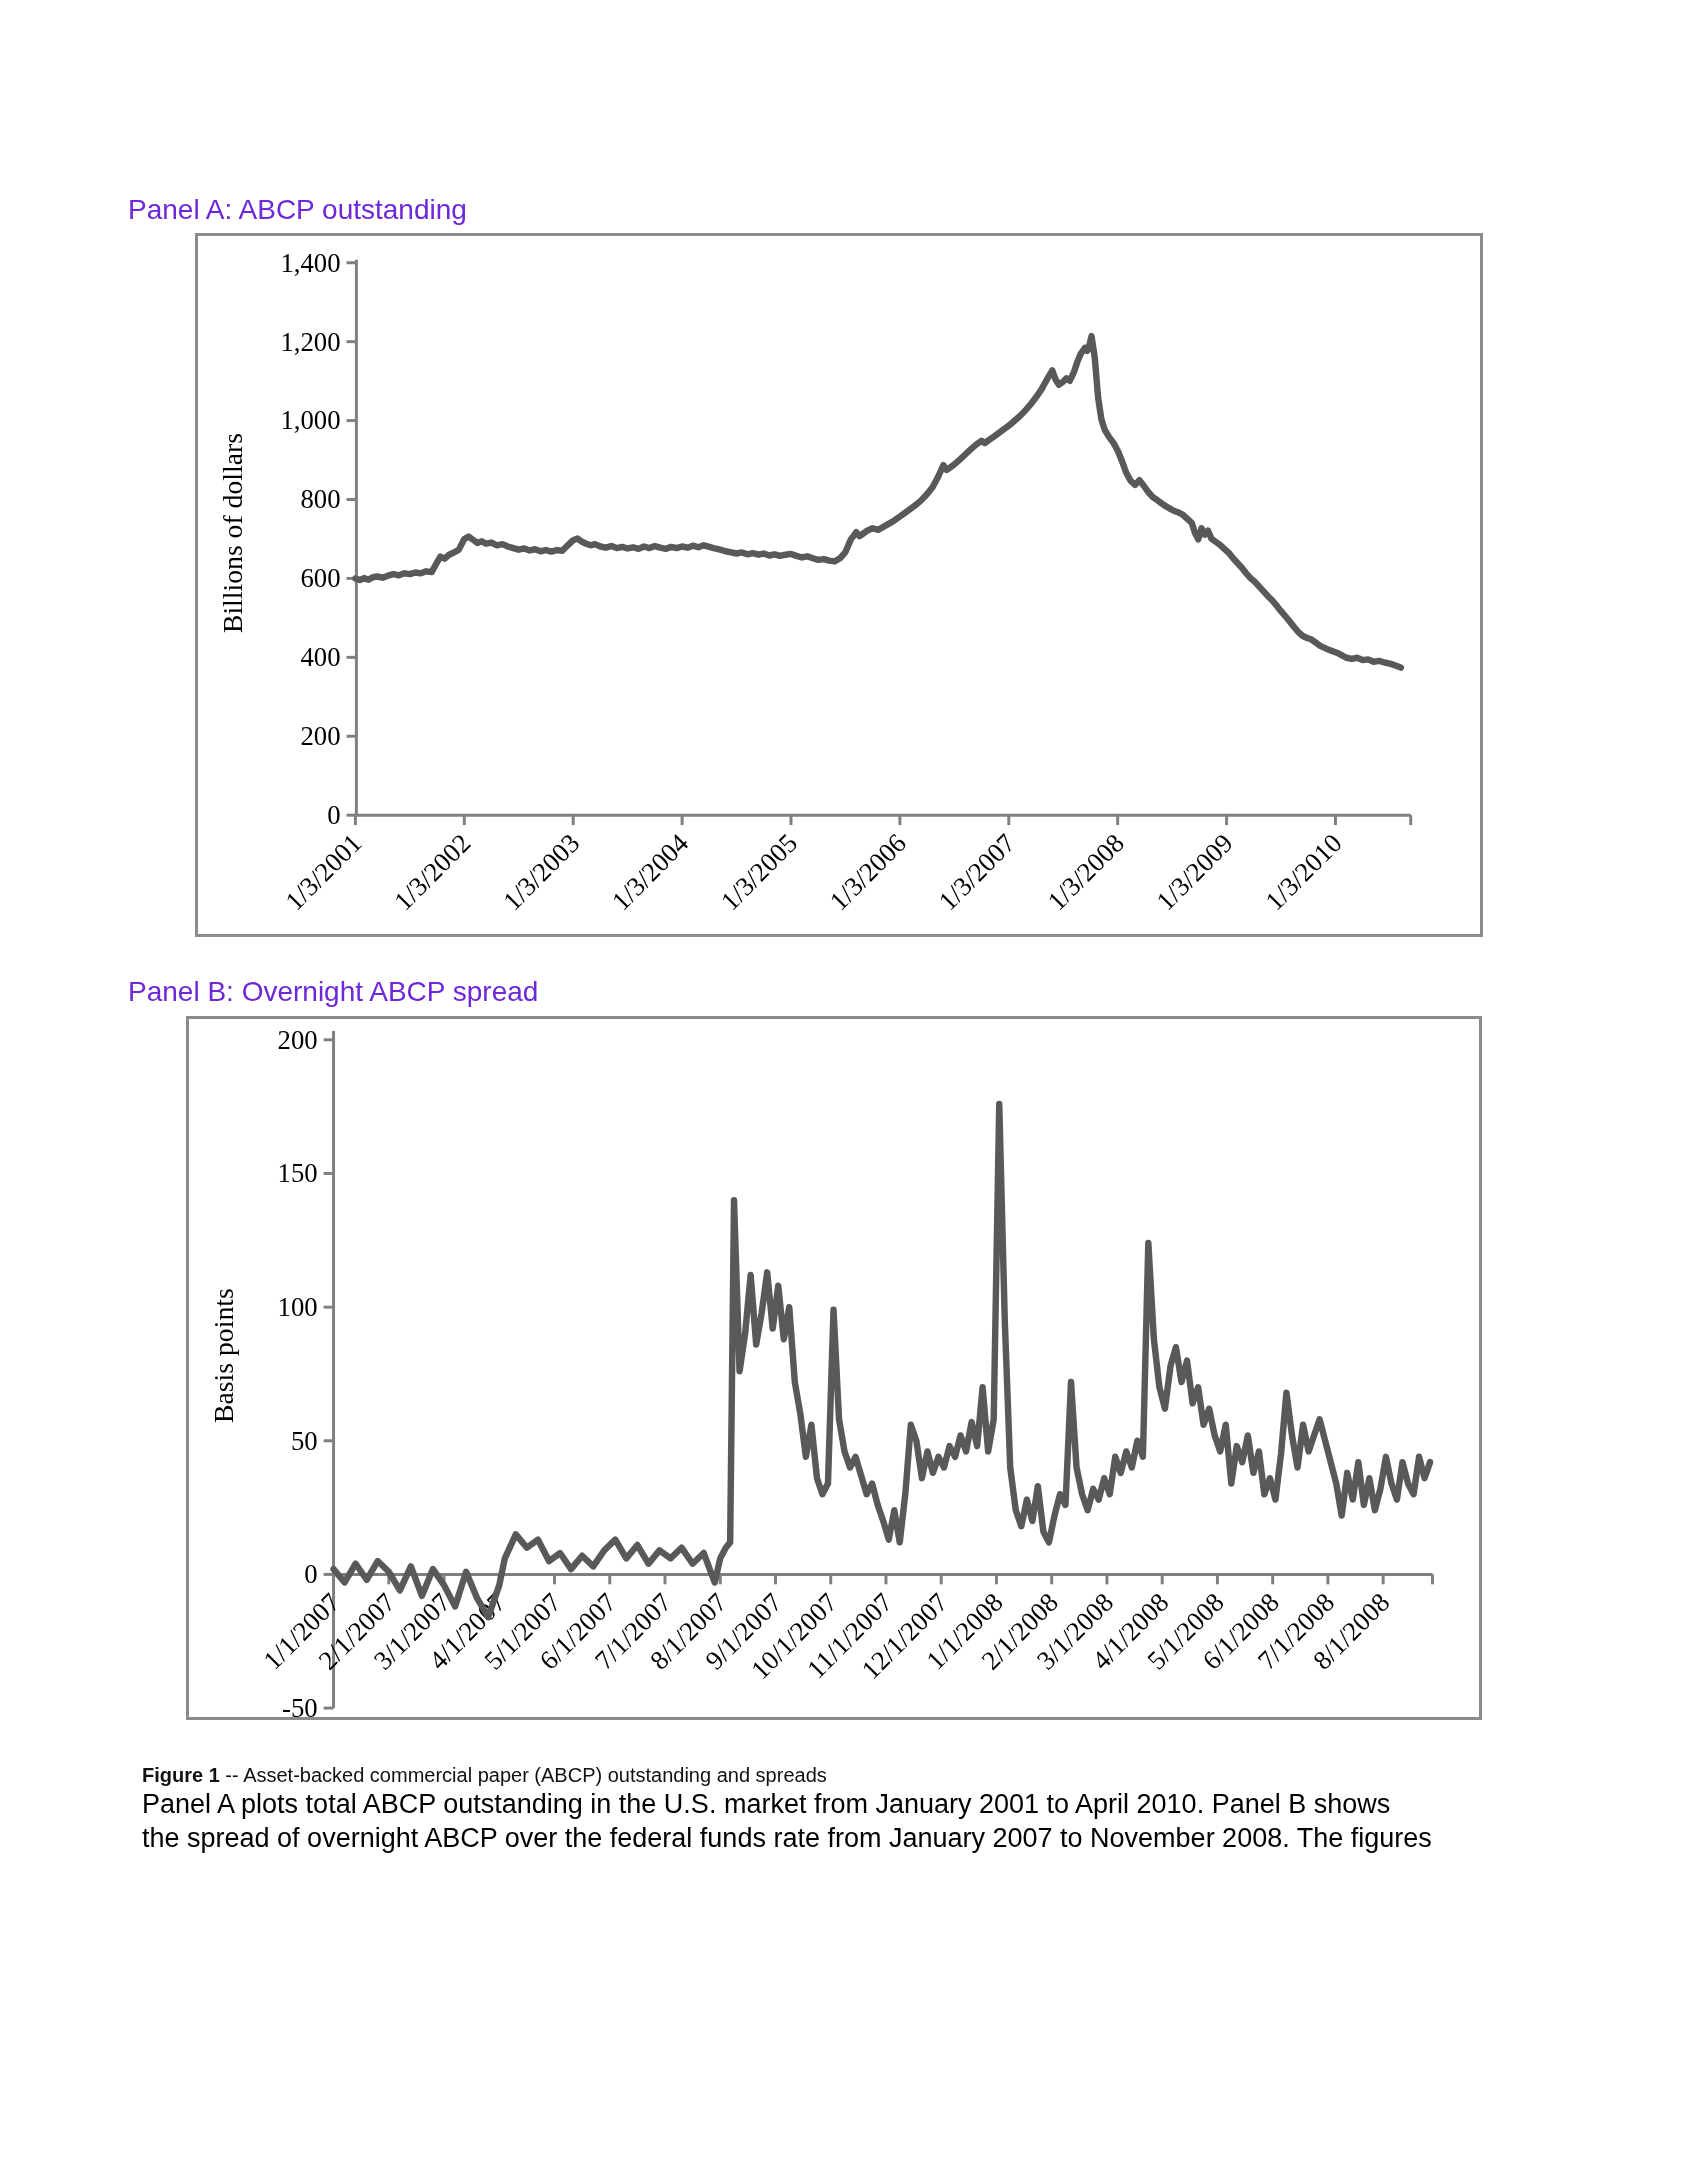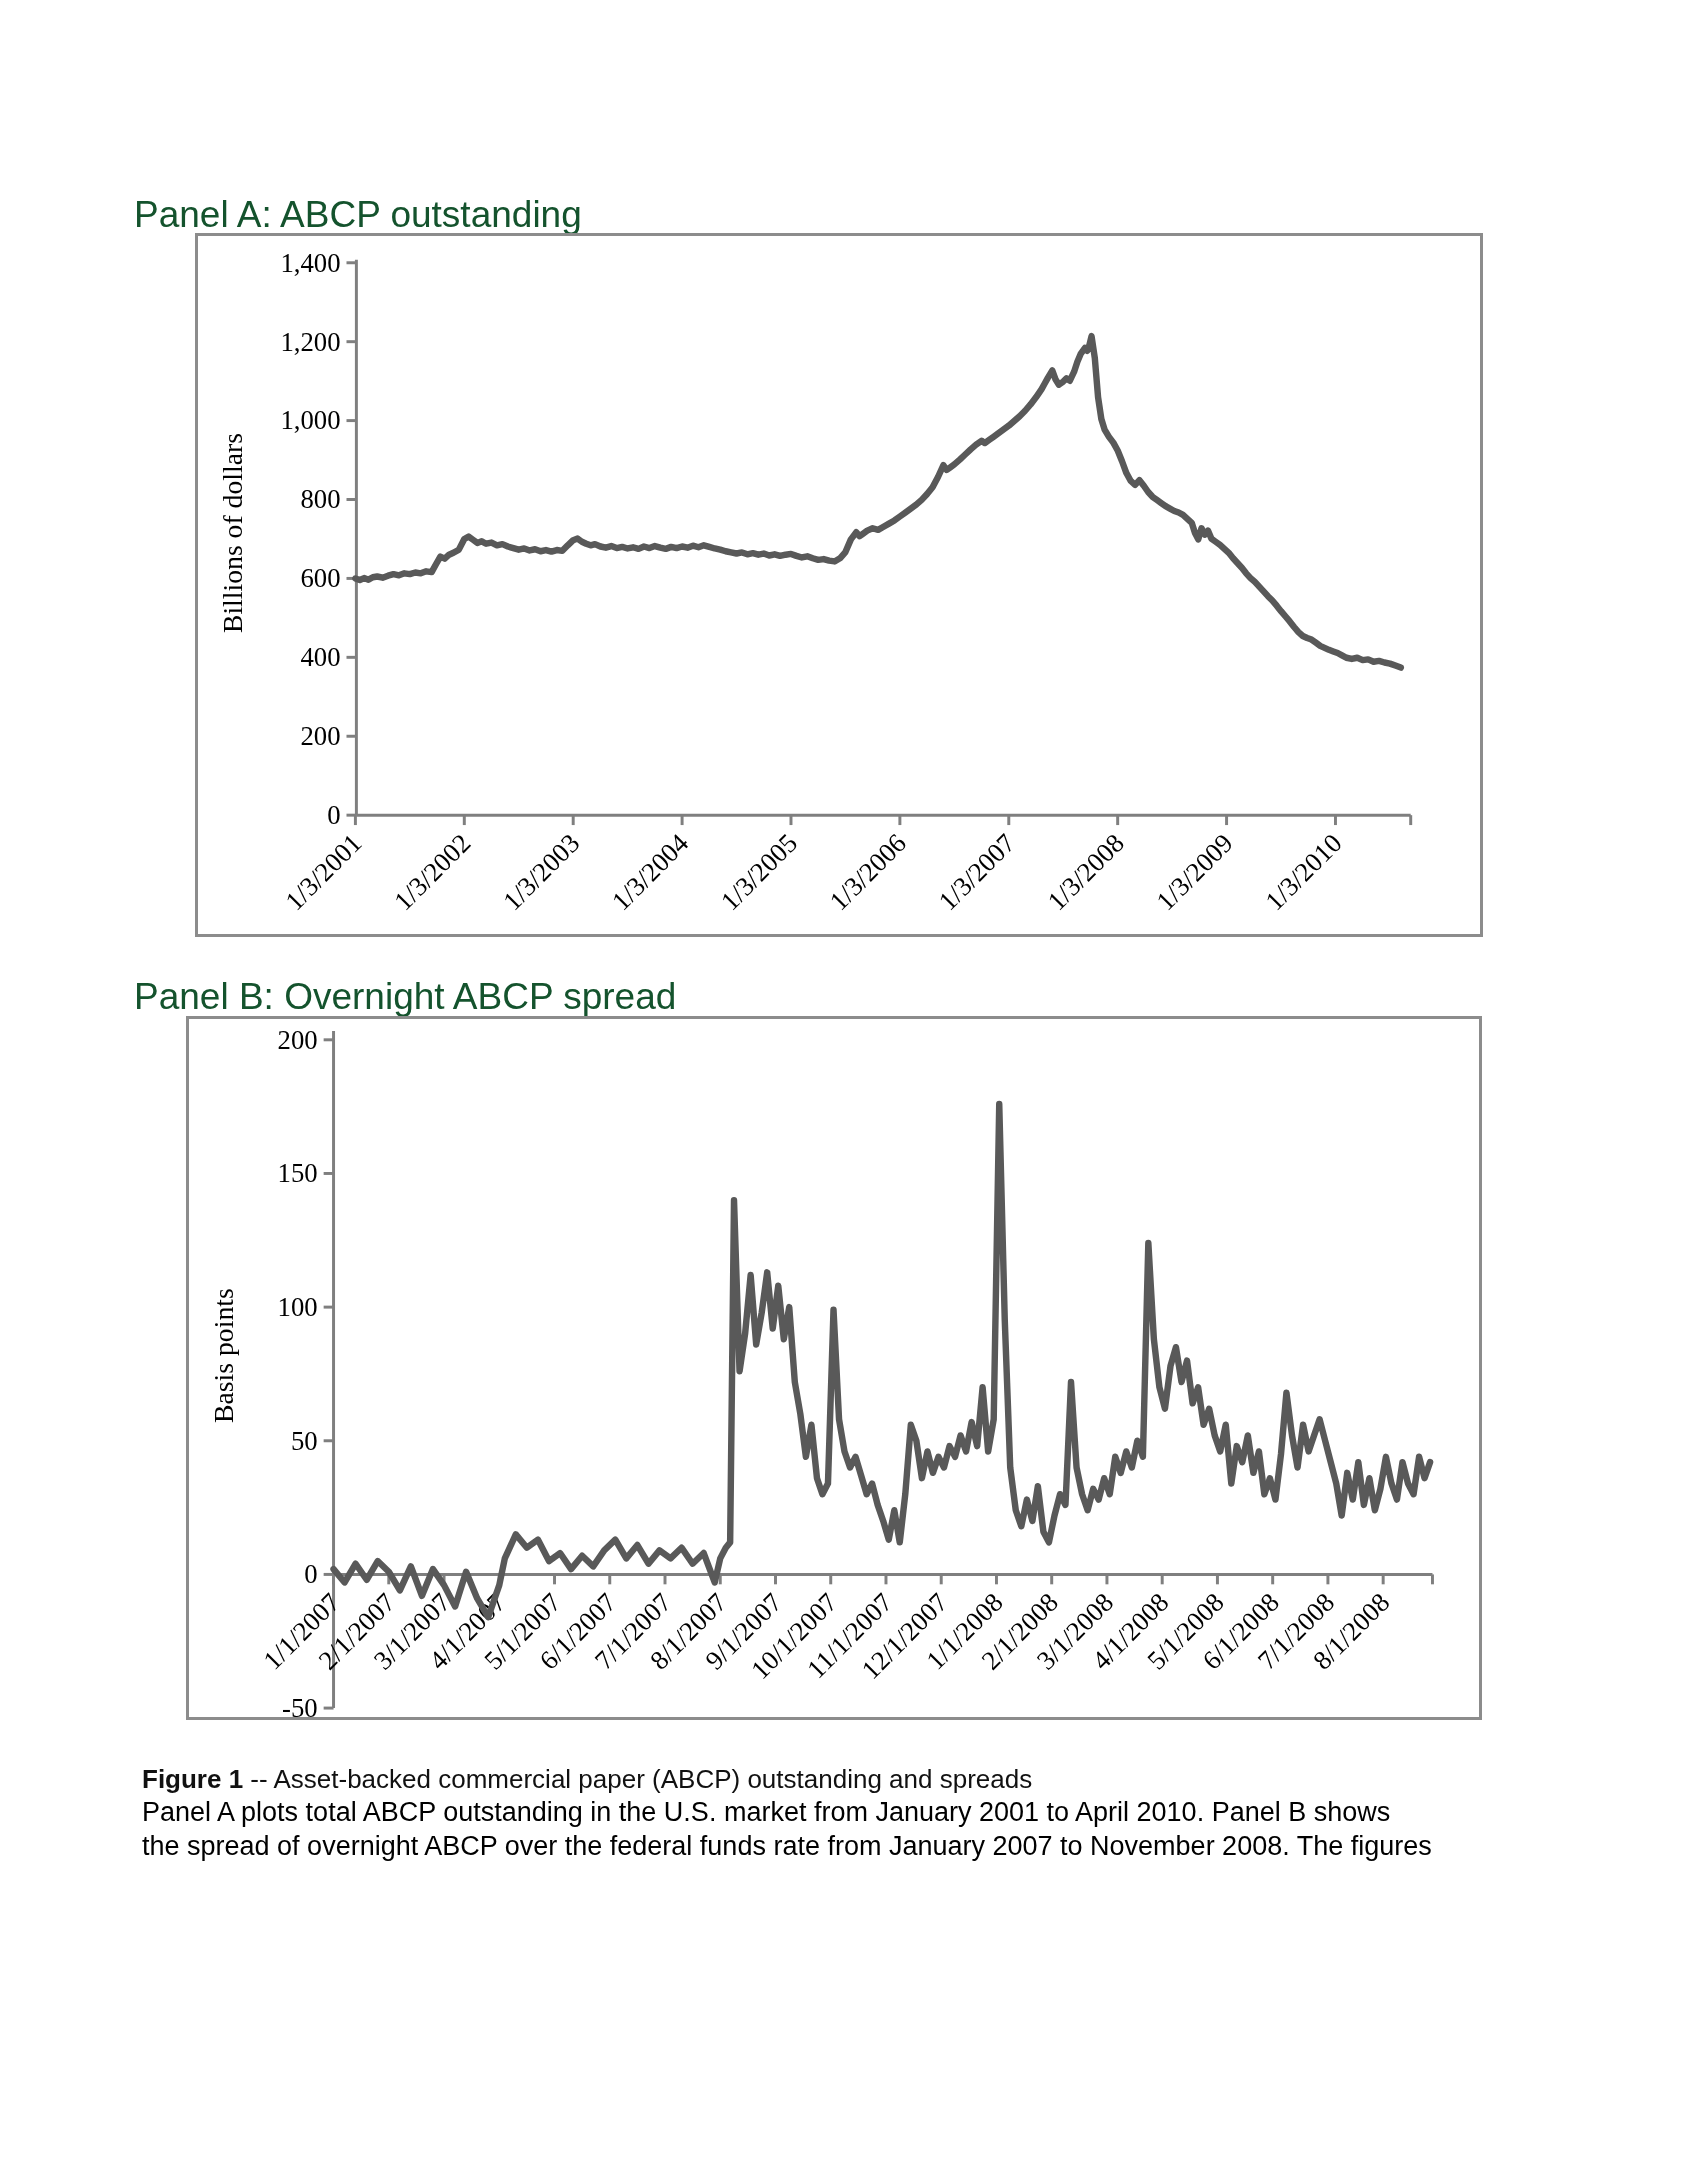--- a/index.html
+++ b/index.html
@@ -2,37 +2,37 @@
 <html><head>
 <meta charset="utf-8">
 <style>
   html,body{margin:0;padding:0;background:#ffffff;}
   body{
     width:1683px;height:2178px;position:relative;
     font-family:"Liberation Sans", sans-serif;color:#000;
     overflow:hidden;
   }
   .panel-title{
-    position:absolute;left:134px;font-size:37px;color:#14532d;
+    position:absolute;left:128px;font-size:28px;color:#6d28d9;
     font-family:"Liberation Sans", sans-serif;white-space:nowrap;
   }
   #panel-a-title{top:194px;}
   #panel-b-title{top:976px;}
   .chart-box{
     position:absolute;background:#ffffff;border:3px solid #8c8c8c;
   }
   #panel-a-box{left:195px;top:233px;width:1282px;height:698px;}
   #panel-b-box{left:186px;top:1016px;width:1290px;height:698px;}
   .chart-box svg{display:block;}
   .axis-text{
     font-family:"Liberation Serif", "DejaVu Serif", serif;
     fill:#000;
   }
   #caption{position:absolute;left:142px;top:1764px;width:1436px;}
-  #caption-heading{font-size:26px;color:#111;}
+  #caption-heading{font-size:20px;color:#111;}
   #caption-heading .bold{font-weight:bold;}
   .caption-line{font-size:27px;line-height:34px;color:#000000;}
 </style>
 </head>
 <body>
 
 <div class="panel-title" id="panel-a-title">Panel A: ABCP outstanding</div>
 
 <div class="chart-box" id="panel-a-box">
   <svg id="panel-a-svg" width="1282" height="698" viewBox="0 0 1295 705">

